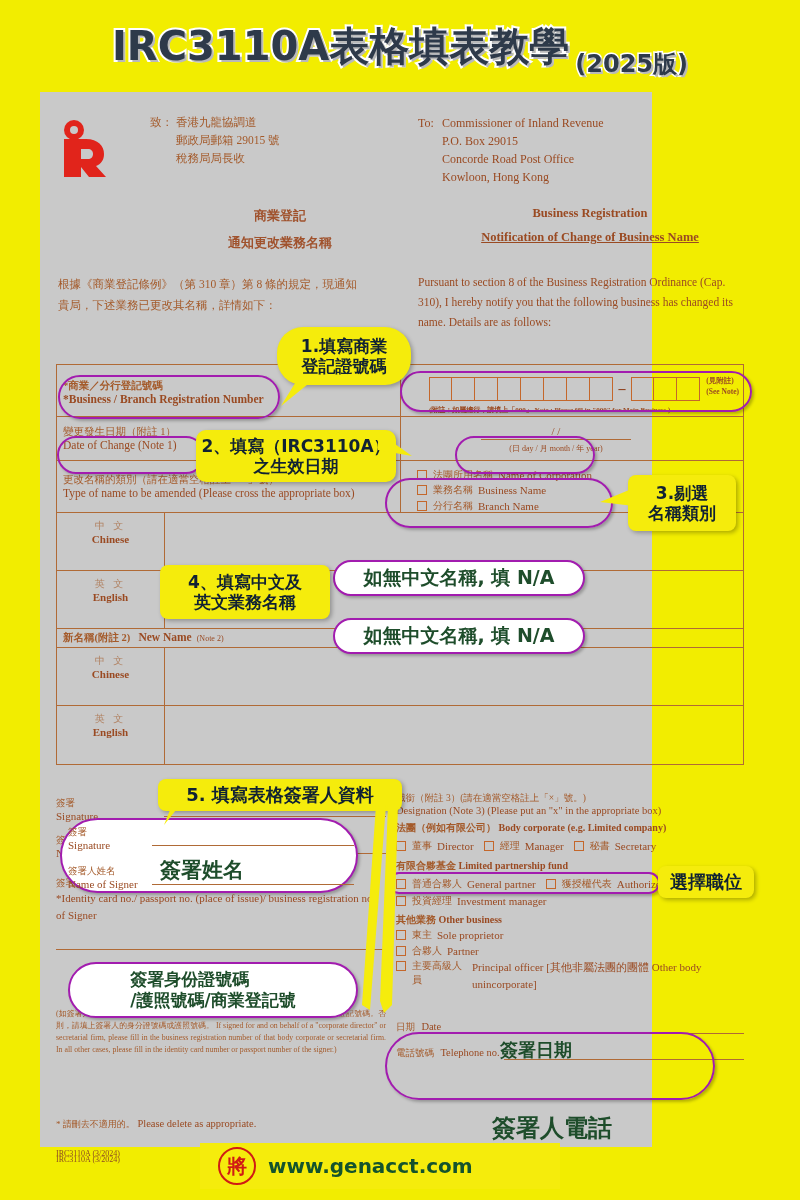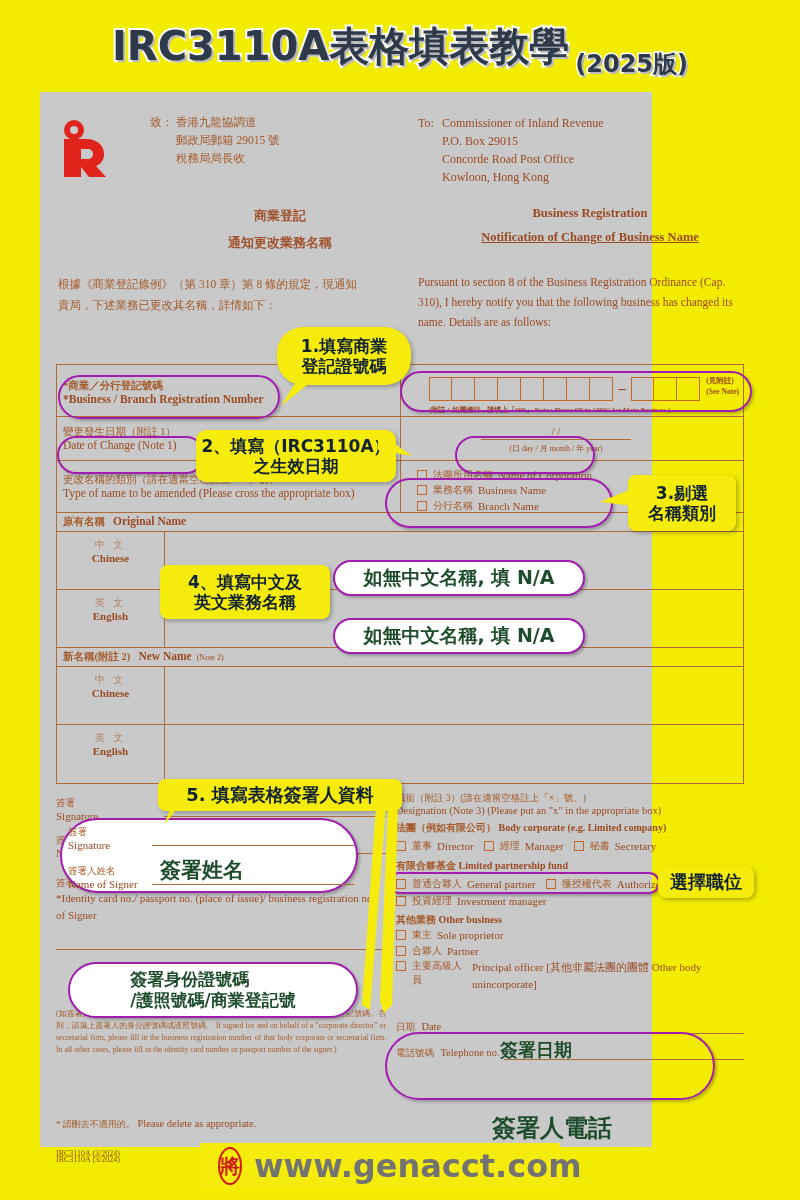--- a/index.html
+++ b/index.html
@@ -144,21 +144,21 @@
 
   
   .footer-band {
     position:absolute; left:200px; top:1143px; width:360px; height:46px;
     background:#f5ec0c; display:flex; align-items:center; padding-left:18px; gap:12px;
   }
   .seal { width:38px; height:38px; border-radius:50%; border:2.5px solid #d01b14;
           color:#d01b14; font-size:20px; font-weight:bold; display:flex;
           align-items:center; justify-content:center; font-family:"DejaVu Sans",sans-serif;}
   .site { font-family:"DejaVu Sans","Liberation Sans",sans-serif; font-weight:bold;
-          font-size:32px; color:#737373; }
+          font-size:20px; color:#14532d; }
 </style>
 </head>
 <body>
 
 <div class="banner">
   <span class="banner-title">IRC3110A表格填表教學</span>
   <span class="banner-sub">(2025版)</span>
 </div>
 
 <div class="sheet">
@@ -253,24 +253,20 @@
           <span class="ck-en">Business Name</span>
         </div>
         <div class="ckline">
           <span class="ckbox"></span>
           <span class="ck-cn">分行名稱</span>
           <span class="ck-en">Branch Name</span>
         </div>
       </div>
     </div>
 
-    <div class="row fullrow">
-      <span class="lbl-cn" style="font-weight:bold">原有名稱</span>
-      <span class="lbl-en" style="font-weight:bold;margin-left:8px">Original Name</span>
-    </div>
 
     <div class="row namerow">
       <div class="namecol">
         <div class="cn">中 文</div>
         <div class="en">Chinese</div>
       </div>
       <div class="namefield"></div>
     </div>
 
     <div class="row namerow">

